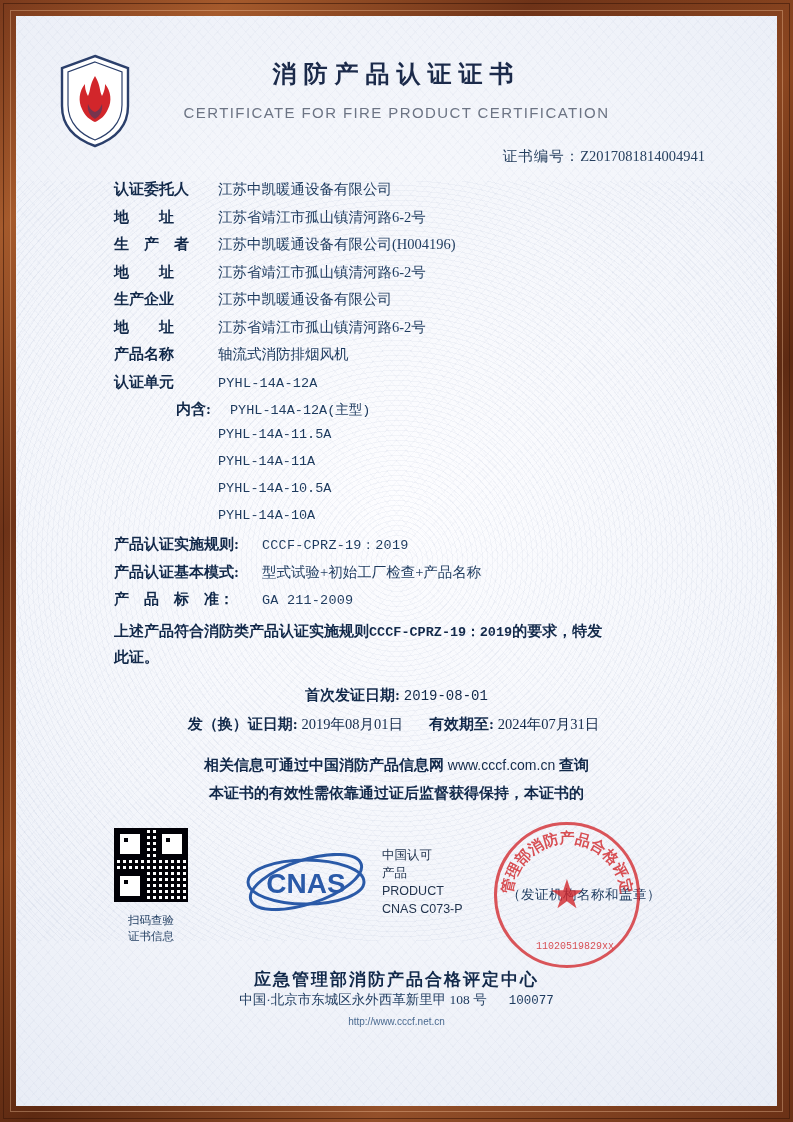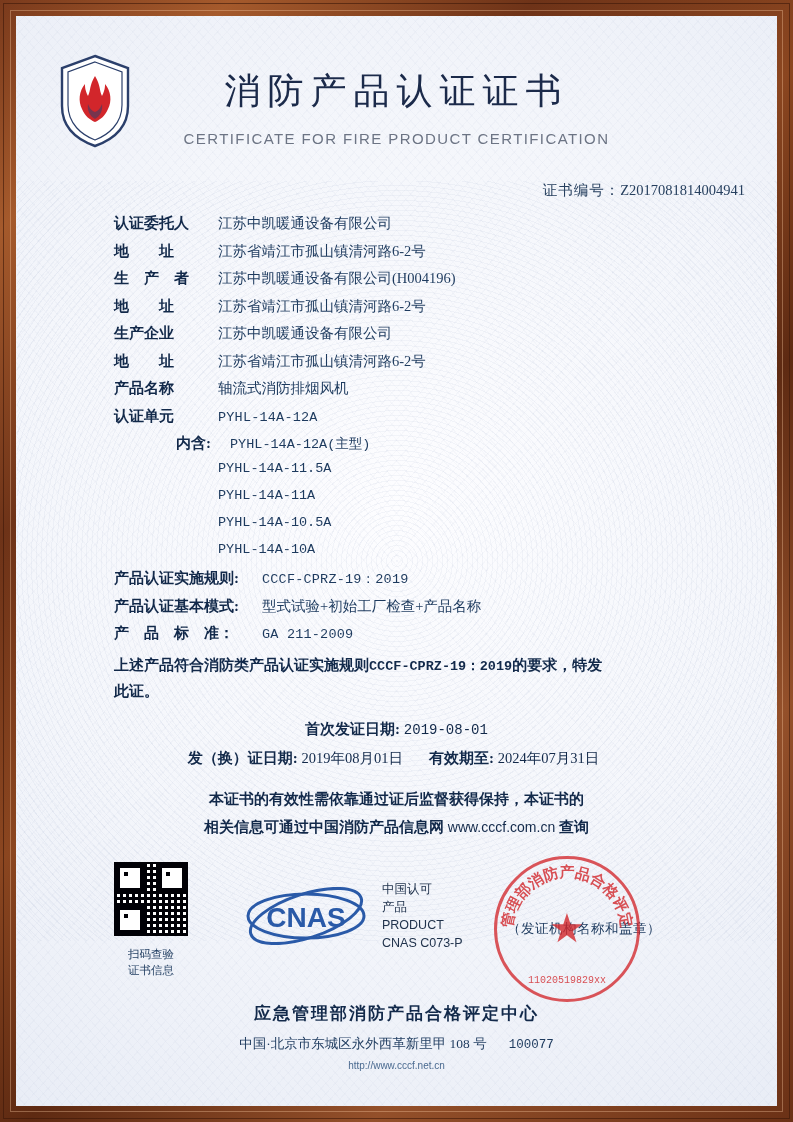--- a/index.html
+++ b/index.html
@@ -95,40 +95,39 @@
   }
   .shield {
     position: absolute;
     left: 42px;
     top: 38px;
     width: 74px;
     height: 94px;
   }
   .title-cn {
     font-family: "Liberation Serif", serif;
-    font-size: 36px;
+    font-size: 24px;
     letter-spacing: 7px;
     color: #1b2a4a;
-    font-weight: normal;
+    font-weight: bold;
     margin-bottom: 14px;
-    margin-top: 9px;
   }
   .title-en {
     font-family: "Liberation Sans", sans-serif;
     font-size: 15px;
     letter-spacing: 1.4px;
     color: #6c7484;
     margin-bottom: 4px;
   }
 
   
   .cert-no {
     text-align: right;
-    padding-right: 32px;
-    margin-top: 34px;
+    padding-right: 72px;
+    margin-top: 26px;
     font-size: 14.5px;
     color: #27405f;
     font-family: "Liberation Serif", serif;
   }
   .cert-no .label { letter-spacing: 1px; }
   .cert-no .value { font-family: "Liberation Serif", serif; }
 
   
   .fields {
     margin-top: 14px;
@@ -352,21 +351,21 @@
   }
   .seal-arc text {
     fill: #d2262b;
     font-family: "Liberation Serif", serif;
     font-size: 15px;
     font-weight: bold;
     opacity: 0.8;
   }
   .seal-bottom {
     position: absolute;
-    left: 0;
+    left: 8px;
     bottom: 16px;
     width: 100%;
     text-align: center;
     font-family: "Liberation Mono", monospace;
     font-size: 10px;
     color: #d2262b;
     opacity: 0.8;
   }
   .issuer-overlay {
     position: absolute;
@@ -384,21 +383,20 @@
     margin-top: 2px;
     text-align: center;
     color: #12294a;
   }
   .footer .org {
     font-size: 17px;
     font-weight: bold;
     letter-spacing: 2px;
   }
   .footer .addr {
-    margin-top: 10px;
     font-size: 13.5px;
     color: #1d3a5e;
   }
   .footer .addr .zip {
     margin-left: 22px;
     font-family: "Liberation Mono", monospace;
     font-size: 12.5px;
   }
   .footer .site {
     margin-top: 7px;
@@ -519,24 +517,24 @@
           <span>发（换）证日期:</span>
           <span class="dv">2019年08月01日</span>
         </div>
         <div class="seg">
           <span>有效期至:</span>
           <span class="dv">2024年07月31日</span>
         </div>
       </div>
 
       <div class="note">
-        <div>本证书的有效性需依靠通过证后监督获得保持，本证书的</div>
         <div>
           <span>相关信息可通过中国消防产品信息网 </span><span class="url">www.cccf.com.cn</span><span> 查询</span>
         </div>
+        <div>本证书的有效性需依靠通过证后监督获得保持，本证书的</div>
       </div>
 
       <div class="marks">
 
         <div class="qr-block">
           <div class="qr">
             <span class="finder f-tl"></span>
             <span class="finder f-tr"></span>
             <span class="finder f-bl"></span>
           </div>

